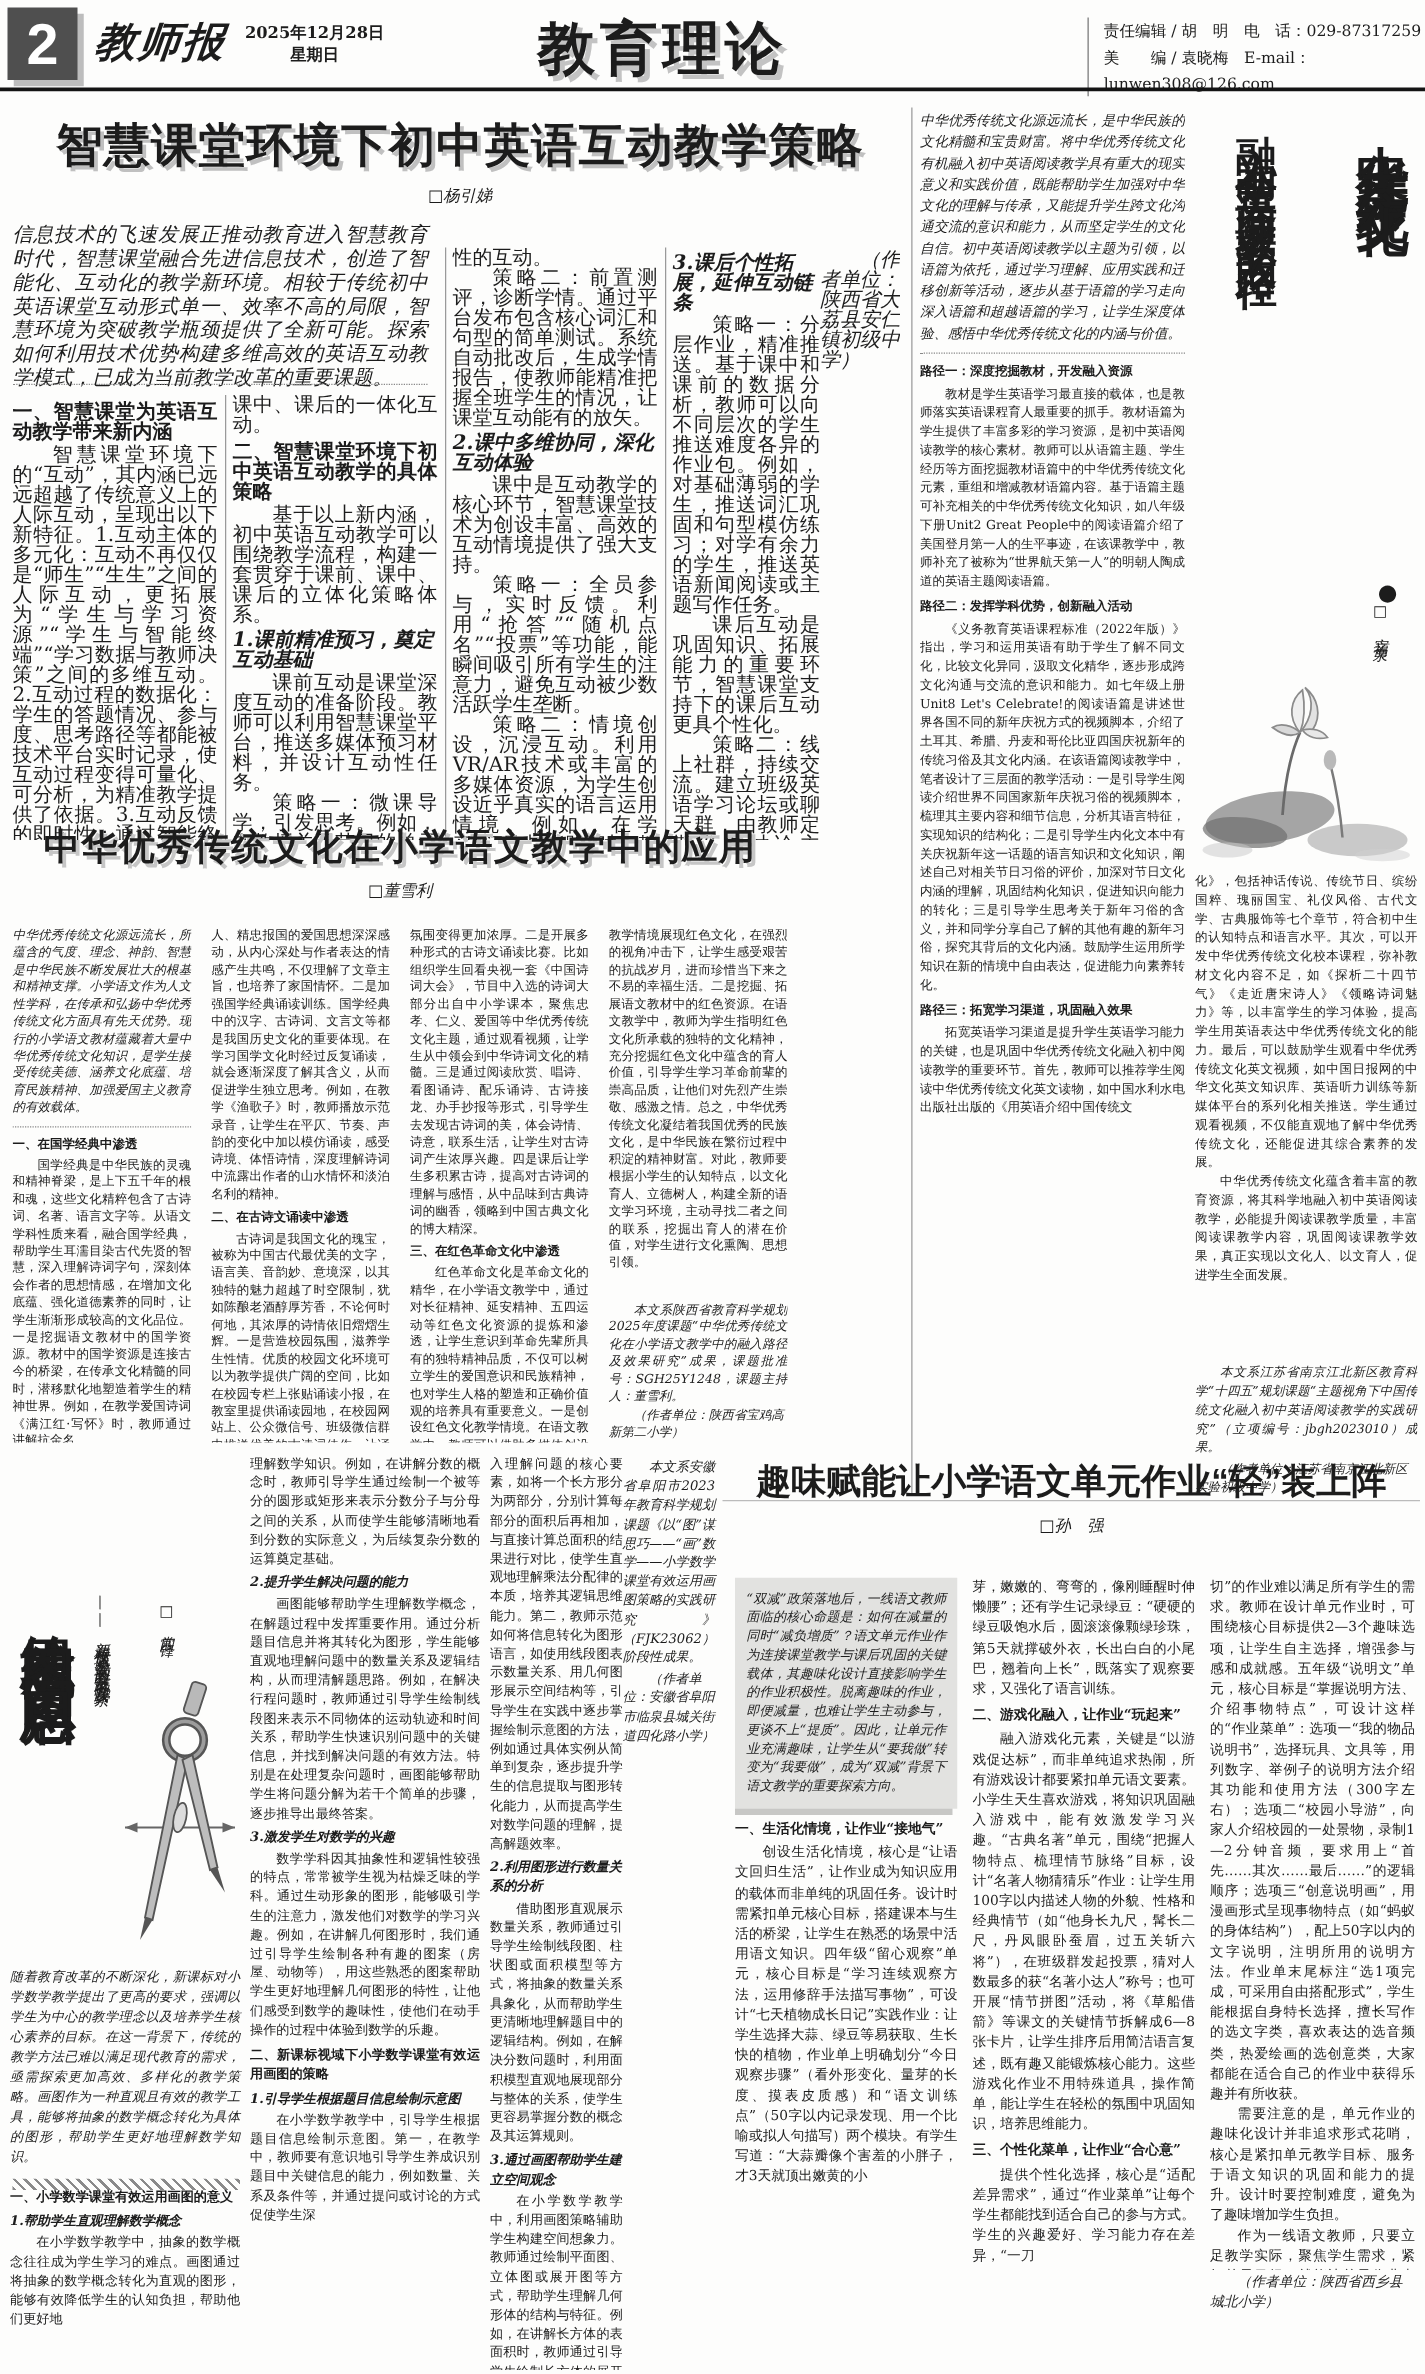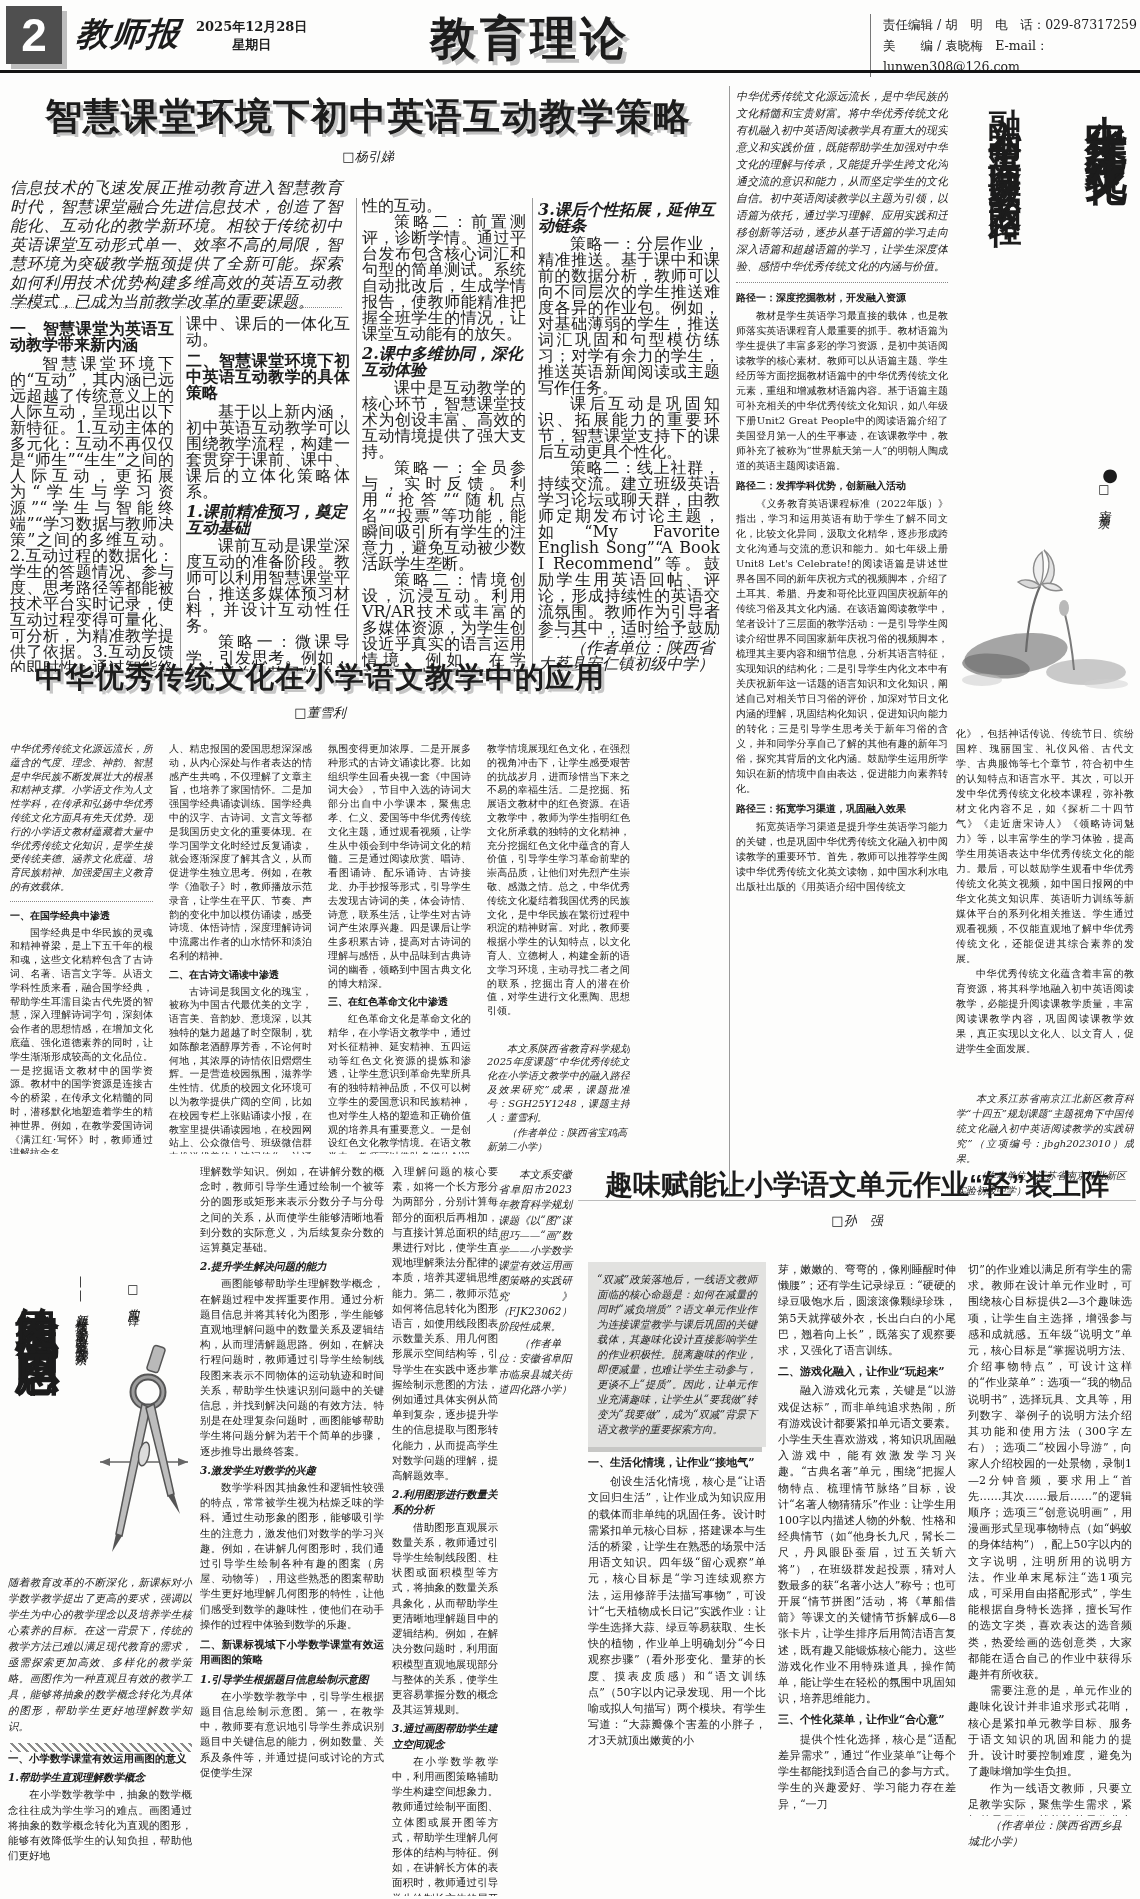--- a/index.html
+++ b/index.html
@@ -41,21 +41,21 @@
   #r{left:734px;top:82px;width:400px;height:1116px;}
   .c-r{font-size:10px;line-height:15px;}
   #r-intro{font-size:11px;line-height:17px;}
   #r-colA{left:2px;top:6px;width:212px;height:1104px;}
   #r-block{left:222px;top:0;width:178px;height:612px;}
   #r-t1{position:absolute;right:0;top:0;font-weight:900;font-size:42px;letter-spacing:7px;font-family:"Liberation Sans",sans-serif;}
   #r-t2{position:absolute;left:26px;top:0;font-weight:800;font-size:33px;letter-spacing:9px;font-family:"Liberation Sans",sans-serif;}
   #r-dot{position:absolute;right:16px;top:382px;font-size:18px;}
   #r-auth{position:absolute;right:22px;top:400px;font-size:12px;font-style:italic;letter-spacing:4px;}
   #r-colB{left:222px;top:616px;width:178px;height:500px;display:flex;flex-direction:column;}
-  #r-colB .flow{flex:1 1 auto;overflow:hidden;margin-top:28px;}
+  #r-colB .flow{flex:1 1 auto;overflow:hidden;}
   
   #a2{left:10px;top:652px;width:620px;height:506px;}
   #a2 .ttl{position:absolute;left:0;top:6px;width:100%;text-align:center;font-weight:900;font-size:29px;
            letter-spacing:1px;font-family:"Liberation Sans",sans-serif;text-shadow:3px 3px 0 #c6c6c6;white-space:nowrap;}
   #a2 .author{position:absolute;left:0;top:52px;width:100%;}
   .c-a2{font-size:10px;line-height:13.8px;}
   .a2col{top:90px;height:412px;}
   
   #bl{left:6px;top:1160px;width:566px;height:739px;}
   .c-bl{font-size:10.5px;line-height:15.2px;}
@@ -115,21 +115,21 @@
     </div>
   <div class="abs col c-a1" style="left:352px;top:116px;width:164px;height:474px;">
       <div class="bp nc">性的互动。</div>
       <div class="bp">策略二：前置测评，诊断学情。通过平台发布包含核心词汇和句型的简单测试。系统自动批改后，生成学情报告，使教师能精准把握全班学生的情况，让课堂互动能有的放矢。</div>
       <div class="bs">2.课中多维协同，深化互动体验</div>
       <div class="bp">课中是互动教学的核心环节，智慧课堂技术为创设丰富、高效的互动情境提供了强大支持。</div>
       <div class="bp">策略一：全员参与，实时反馈。利用“抢答”“随机点名”“投票”等功能，能瞬间吸引所有学生的注意力，避免互动被少数活跃学生垄断。</div>
       <div class="bp">策略二：情境创设，沉浸互动。利用VR/AR技术或丰富的多媒体资源，为学生创设近乎真实的语言运用情境。例如，在学习“问路与指路”时，教师可以展示一个3D虚拟社区地图，让学生扮演游客和本地人，在电子白板上进行实景操作和对话练习。这种沉浸式体验极大地激发了学生的表达欲望，使语言互动在真实语境中自然发生。</div>
       <div class="bp">策略三：协作探究，智慧共生。对于阅读、写作等复杂任务，可以利用平台的“小组协作”功能。</div>
     </div>
-  <div class="abs col c-a1" style="left:528px;top:116px;width:182px;height:474px;display:flex;flex-direction:column;">
+  <div class="abs col c-a1" style="left:528px;top:116px;width:182px;height:474px;display:flex;flex-direction:row;">
     <div class="flow" style="flex:1 1 auto;overflow:hidden;">
         <div class="bs">3.课后个性拓展，延伸互动链条</div>
         <div class="bp">策略一：分层作业，精准推送。基于课中和课前的数据分析，教师可以向不同层次的学生推送难度各异的作业包。例如，对基础薄弱的学生，推送词汇巩固和句型模仿练习；对学有余力的学生，推送英语新闻阅读或主题写作任务。</div>
         <div class="bp">课后互动是巩固知识、拓展能力的重要环节，智慧课堂支持下的课后互动更具个性化。</div>
         <div class="bp">策略二：线上社群，持续交流。建立班级英语学习论坛或聊天群，由教师定期发布讨论主题，如“My Favorite English Song”“A Book I Recommend”等。鼓励学生用英语回帖、评论，形成持续性的英语交流氛围。教师作为引导者参与其中，适时给予鼓励和纠正，将课堂互动延伸至课外。</div>
         <div class="bp">总之，智慧课堂为初中英语互动教学带来了革命性的机遇。通过构建“课前精准预习、课中多维协同、课后个性拓展”的立体化互动策略体系，能够有效激发学生的学习兴趣，扩大互动参与面，深化互动层次，并提供精准的教学支持。</div>
       </div>
     <div>
         <div class="bb">（作者单位：陕西省大荔县安仁镇初级中学）</div>
       </div>

